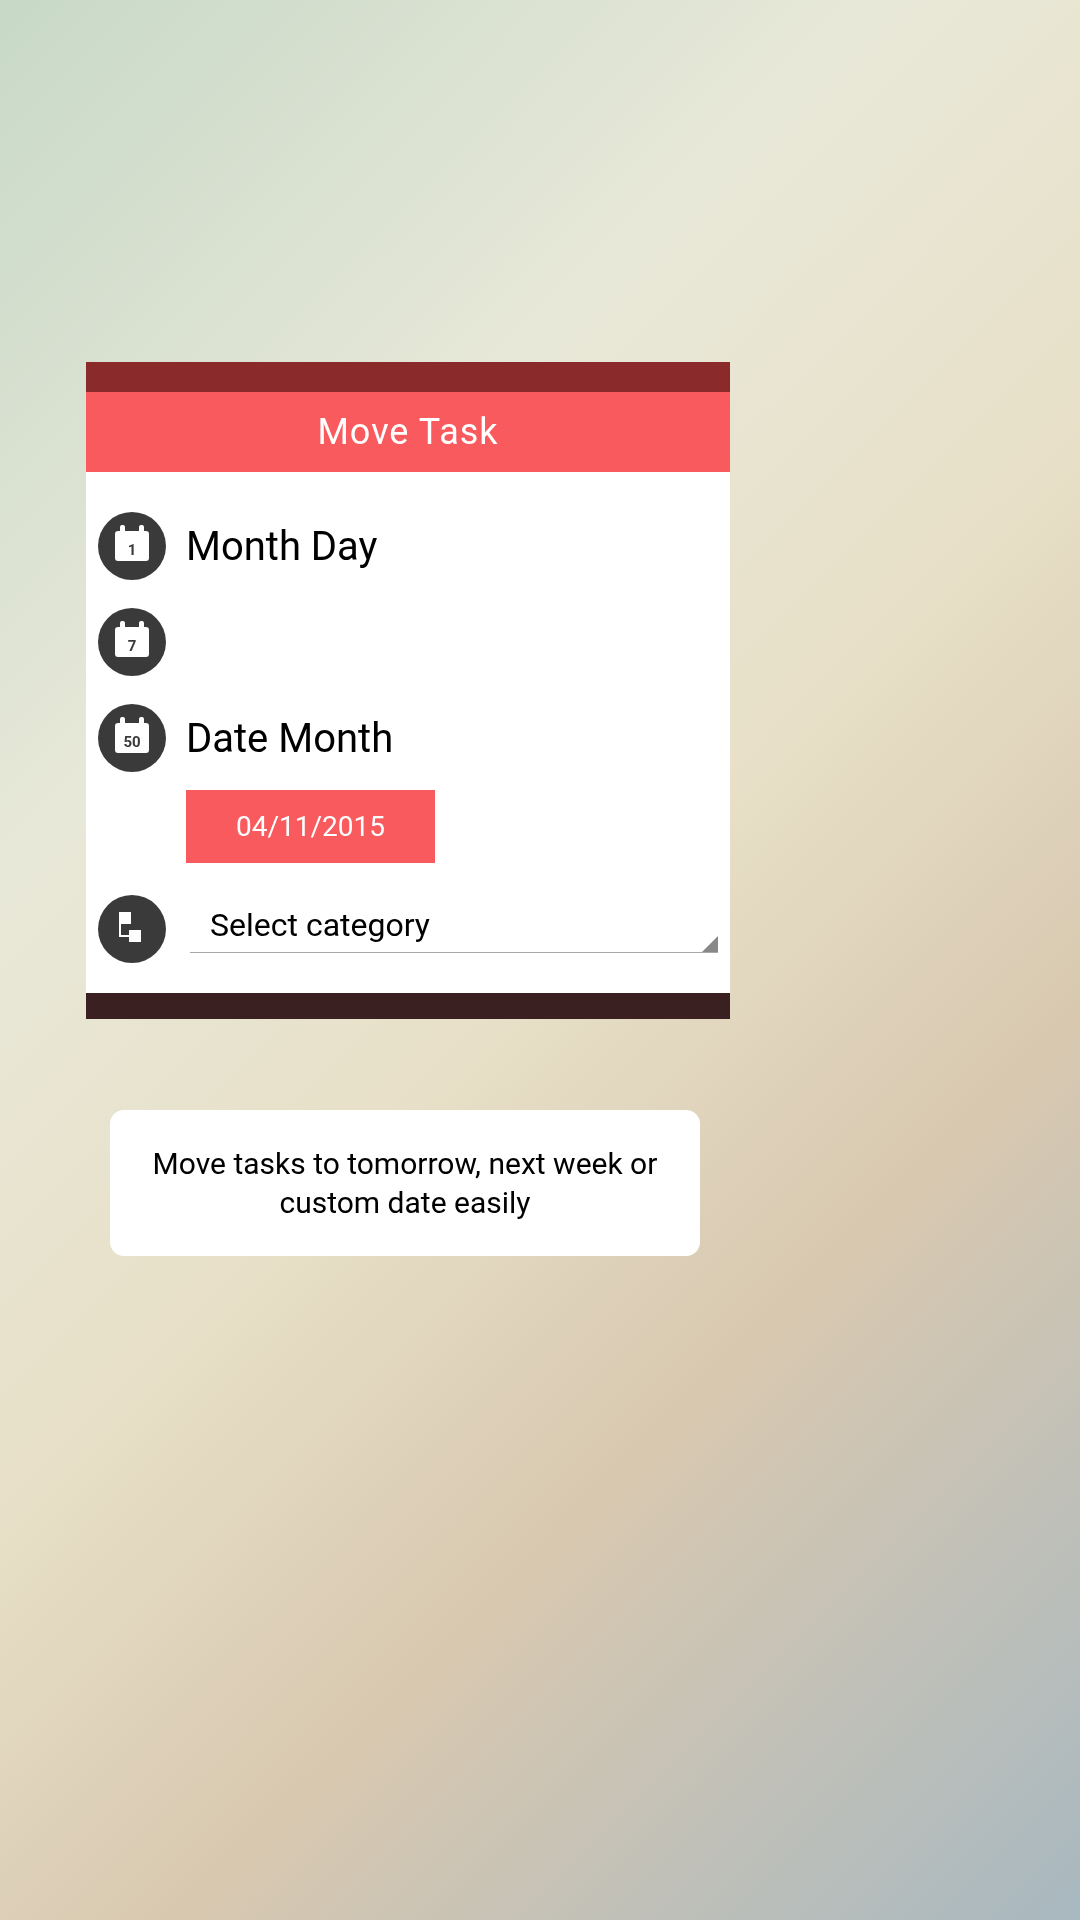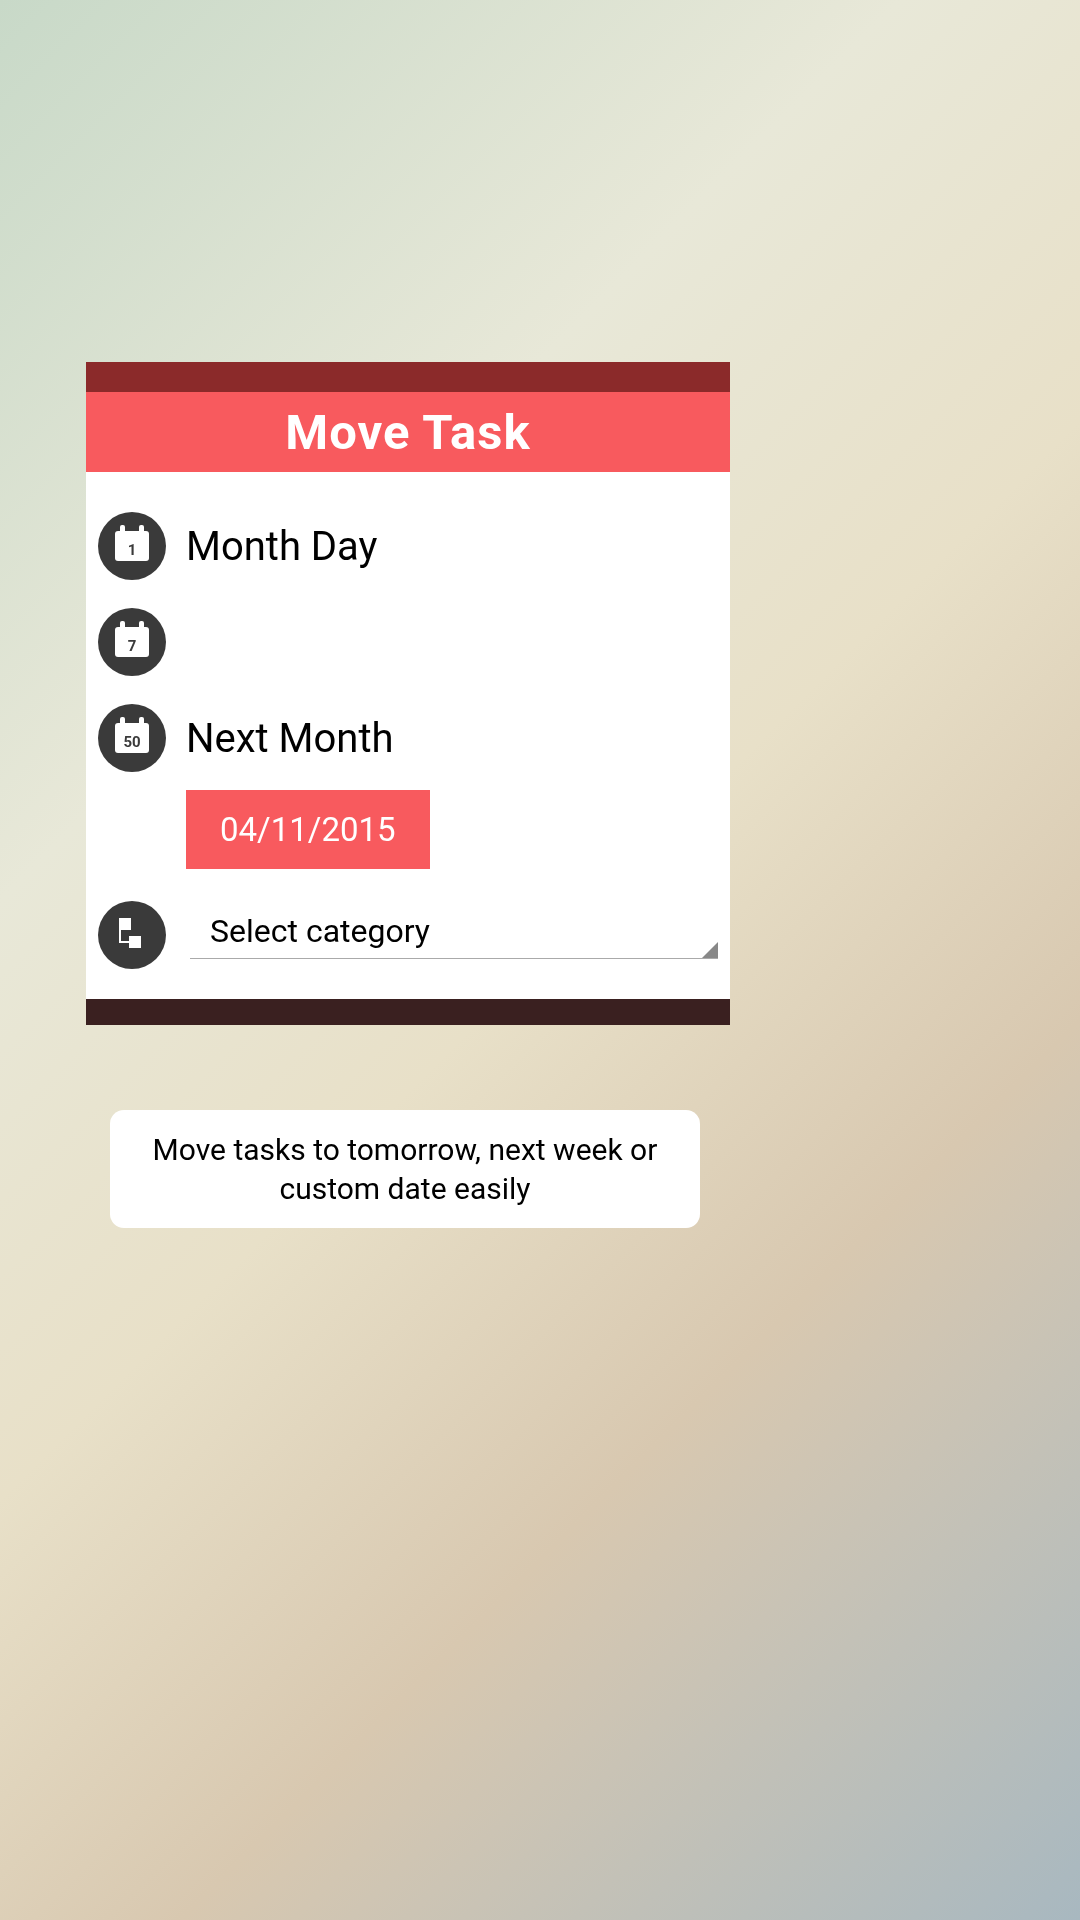--- a/index.html
+++ b/index.html
@@ -44,22 +44,22 @@
     .dialog-header {
       background: #f85a5e;
       height: 80px;
       display: flex;
       align-items: center;
       justify-content: center;
     }
     
     .dialog-title {
       color: #ffffff;
-      font-size: 49px;
-      font-weight: 700;
+      font-size: 36px;
+      font-weight: 400;
       letter-spacing: 1px;
     }
     
     .dialog-body {
       background: #ffffff;
       padding: 30px 12px 20px 12px;
     }
     
     .option-row {
       display: flex;
@@ -172,23 +172,23 @@
     .option-label {
       font-size: 40px;
       color: #000000;
       font-weight: 400;
     }
     
     .date-button {
       margin-left: 88px;
       background: #f85a5e;
       color: #ffffff;
-      padding: 20px 34px;
+      padding: 20px 50px;
       display: inline-block;
-      font-size: 33px;
+      font-size: 28px;
       font-weight: 400;
       margin-bottom: 22px;
     }
     
     .category-row {
       display: flex;
       align-items: center;
       padding: 10px 0;
     }
     
@@ -216,21 +216,21 @@
       border-bottom: 16px solid #888888;
     }
     
     .caption {
       position: absolute;
       left: 110px;
       top: 1110px;
       width: 590px;
       background: #ffffff;
       border-radius: 14px;
-      padding: 20px 30px;
+      padding: 34px 30px;
       text-align: center;
     }
     
     .caption-text {
       font-size: 30px;
       color: #000000;
       line-height: 1.3;
       font-weight: 400;
     }
   </style>
@@ -263,21 +263,21 @@
         </div>
       </div>
     </div>
     
     <div class="option-row">
       <div class="icon-circle">
         <div class="calendar-icon">
           <span class="calendar-number">50</span>
         </div>
       </div>
-      <span class="option-label">Next Month</span>
+      <span class="option-label">Date Month</span>
     </div>
     
     
     <div class="date-button">
       <span>04/11/2015</span>
     </div>
     
     <div class="category-row">
       <div class="icon-circle">
         <div class="category-icon">

